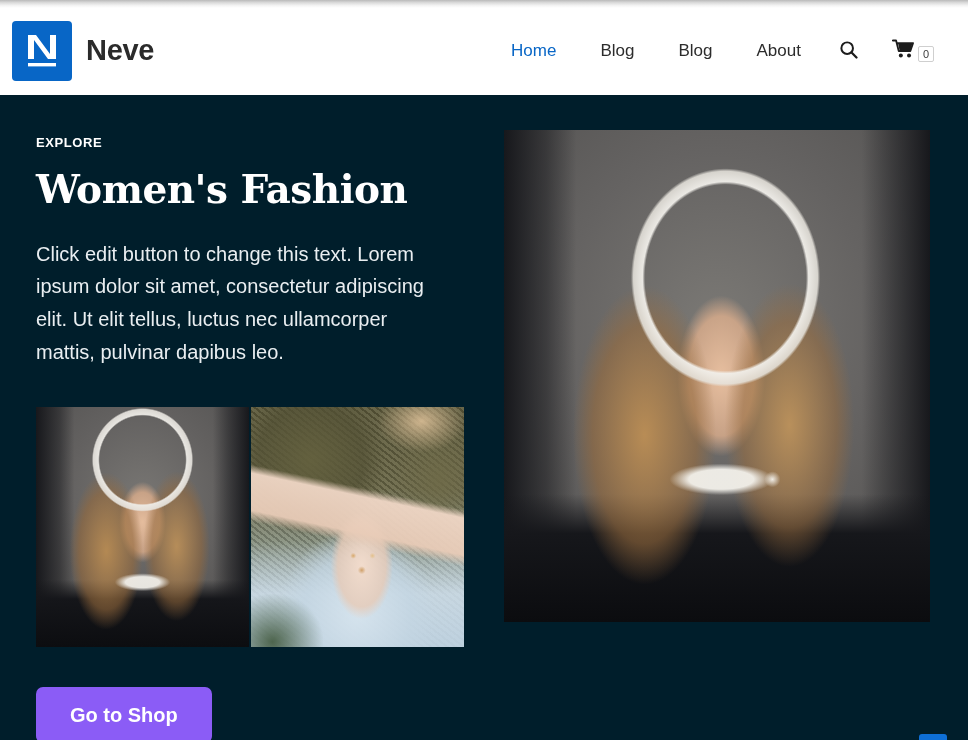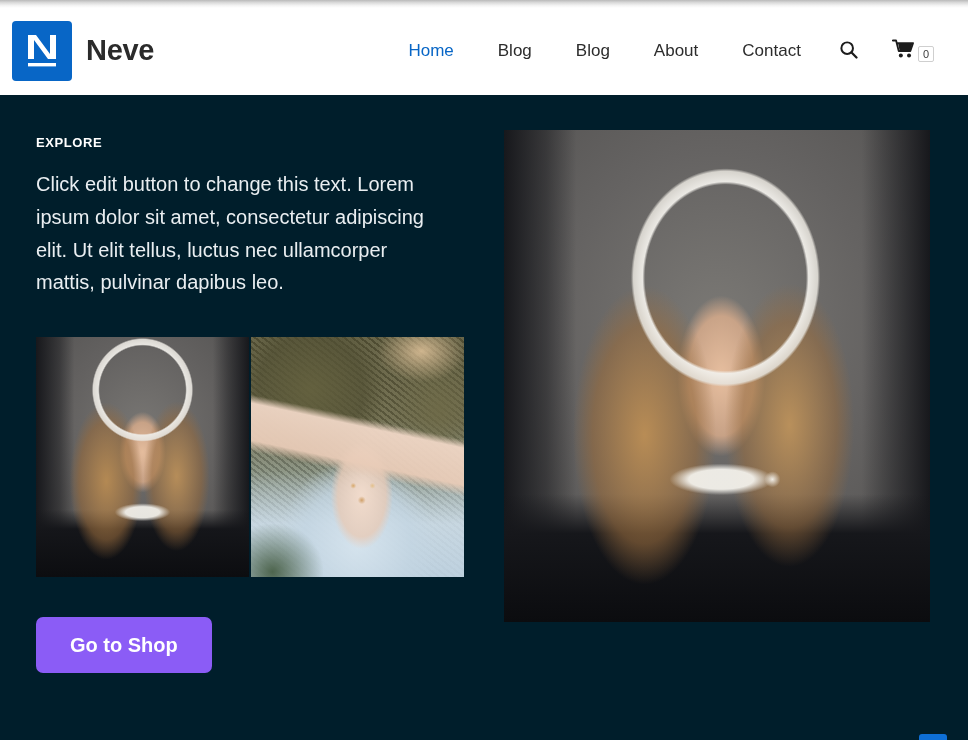--- a/index.html
+++ b/index.html
@@ -307,21 +307,20 @@
       </svg>
     </span>
     <span class="brand-name">Neve</span>
   </a>
 
   <nav class="main-nav">
     <a class="nav-link is-active" href="#">Home</a>
     <a class="nav-link" href="#">Blog</a>
     <a class="nav-link" href="#">Blog</a>
     <a class="nav-link" href="#">About</a>
-    <a class="nav-link" href="#">Contact</a>
 
     <button class="nav-icon-btn">
       <span>
         <svg width="19" height="19" viewBox="0 0 20 20" aria-hidden="true">
           <circle cx="8.6" cy="8.6" r="6.1" fill="none" stroke="#1c1c1c" stroke-width="2.1"></circle>
           <line x1="13.2" y1="13.2" x2="18.4" y2="18.4" stroke="#1c1c1c" stroke-width="2.4" stroke-linecap="round"></line>
         </svg>
       </span>
     </button>
 
@@ -337,20 +336,21 @@
       <span class="cart-count">0</span>
     </button>
   </nav>
 
 </header>
 
 <section class="hero">
 
   <div class="hero-left">
     <div class="eyebrow">EXPLORE</div>
+    <h1 class="hero-title">Women's Fashion</h1>
     <p class="hero-text">Click edit button to change this text. Lorem ipsum dolor sit amet, consectetur adipiscing elit. Ut elit tellus, luctus nec ullamcorper mattis, pulvinar dapibus leo.</p>
 
     <div class="gallery">
       <div class="thumb">
         <div class="photo-hoodie"></div>
       </div>
       <div class="thumb">
         <div class="photo-rings"></div>
       </div>
     </div>

